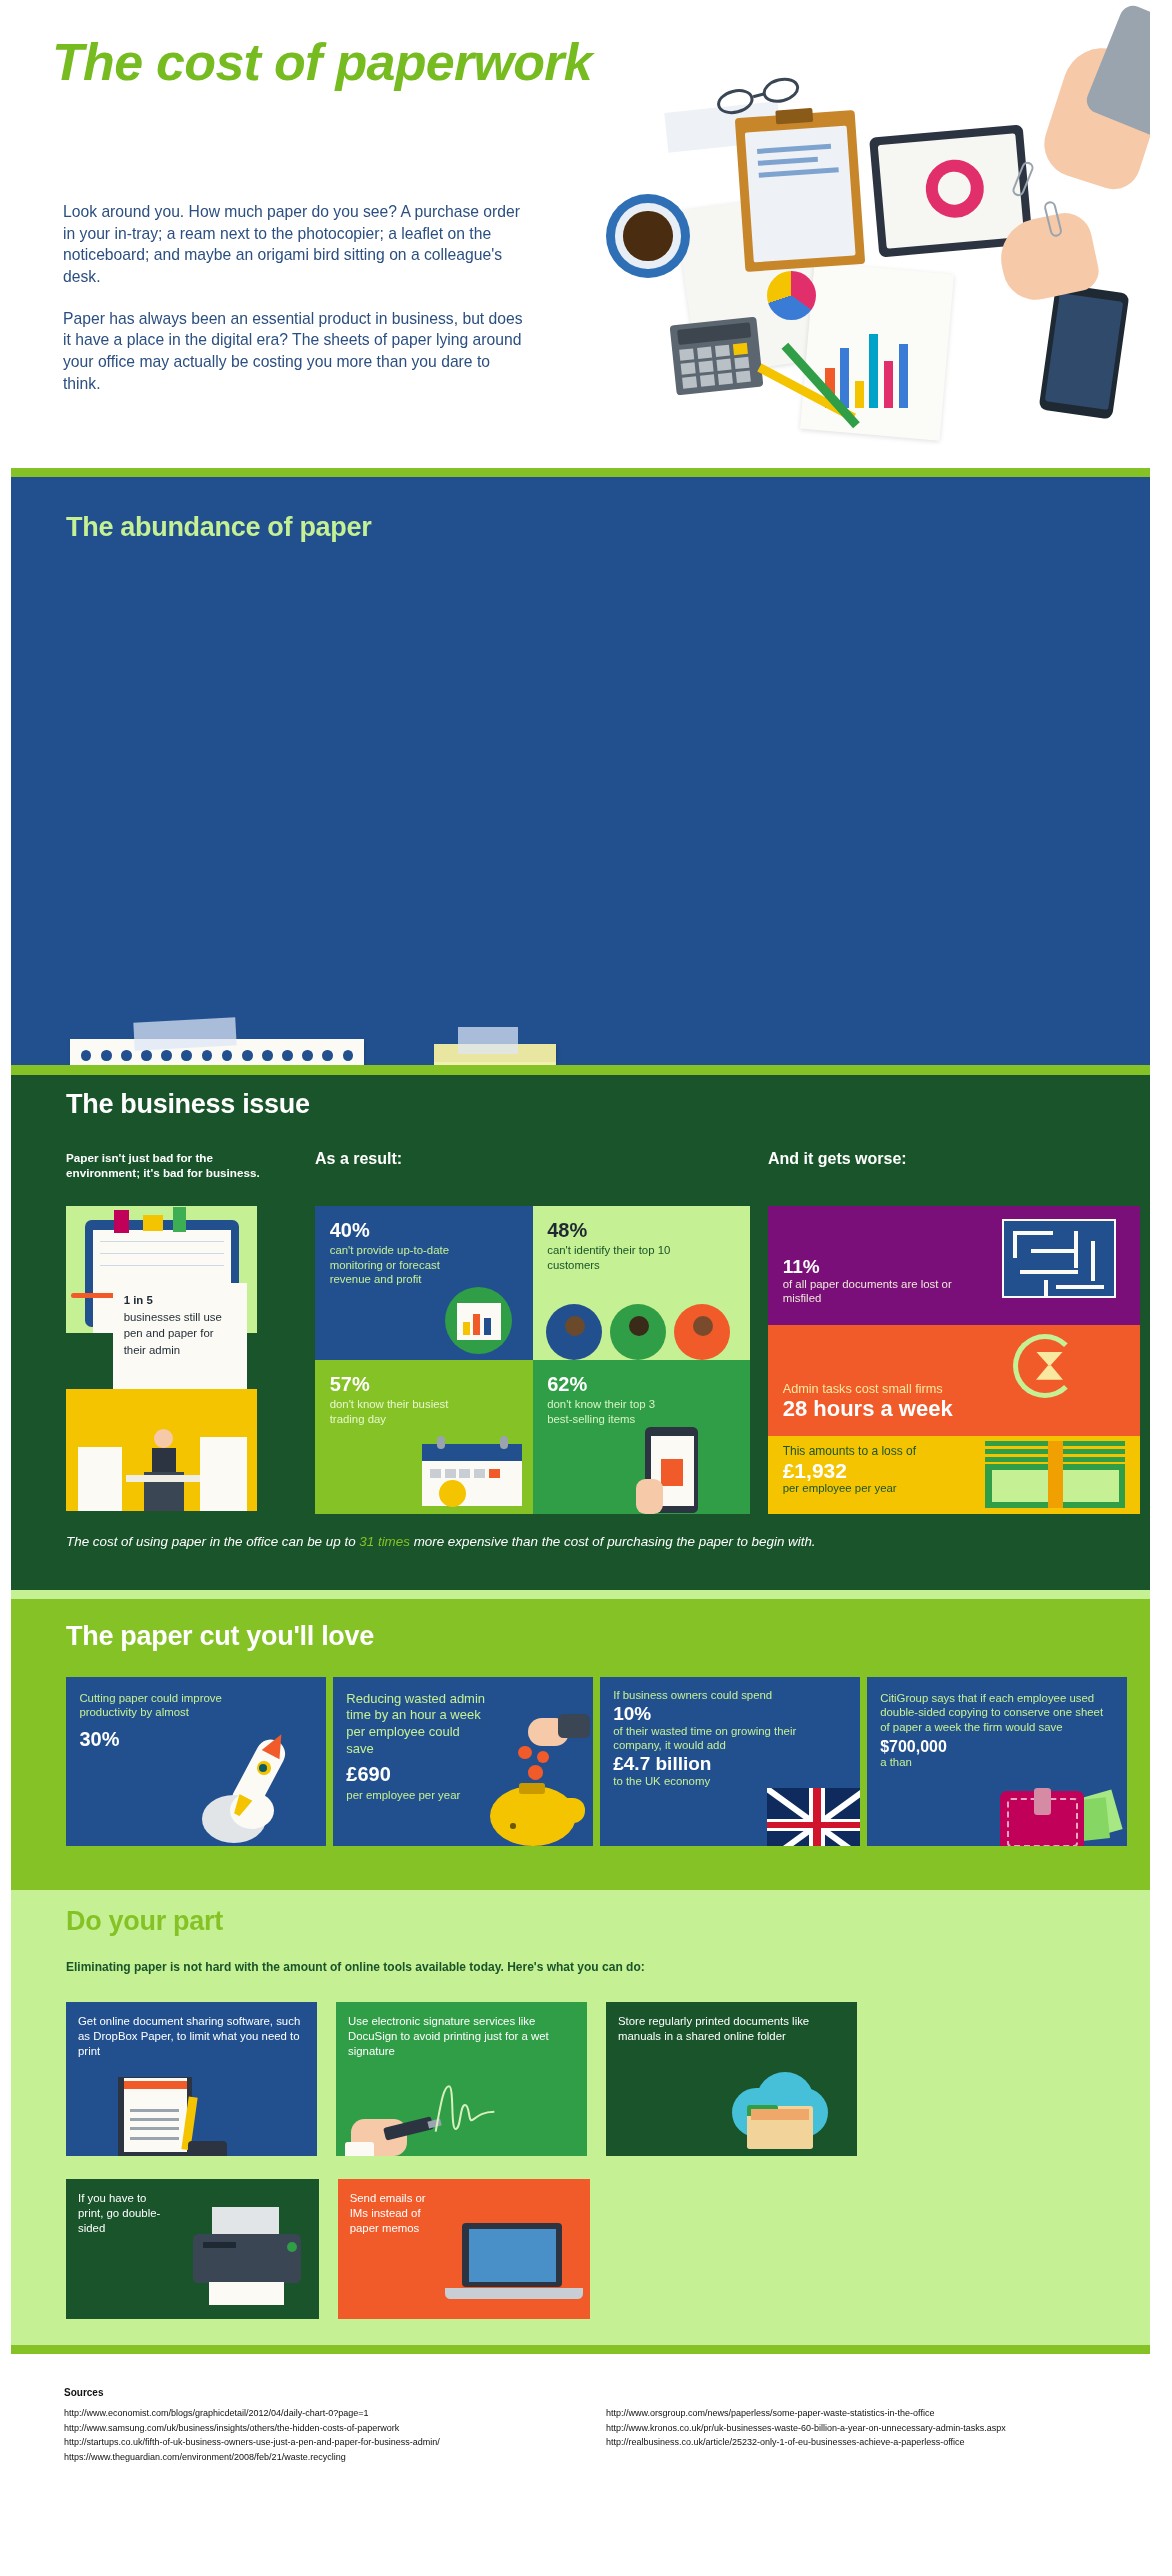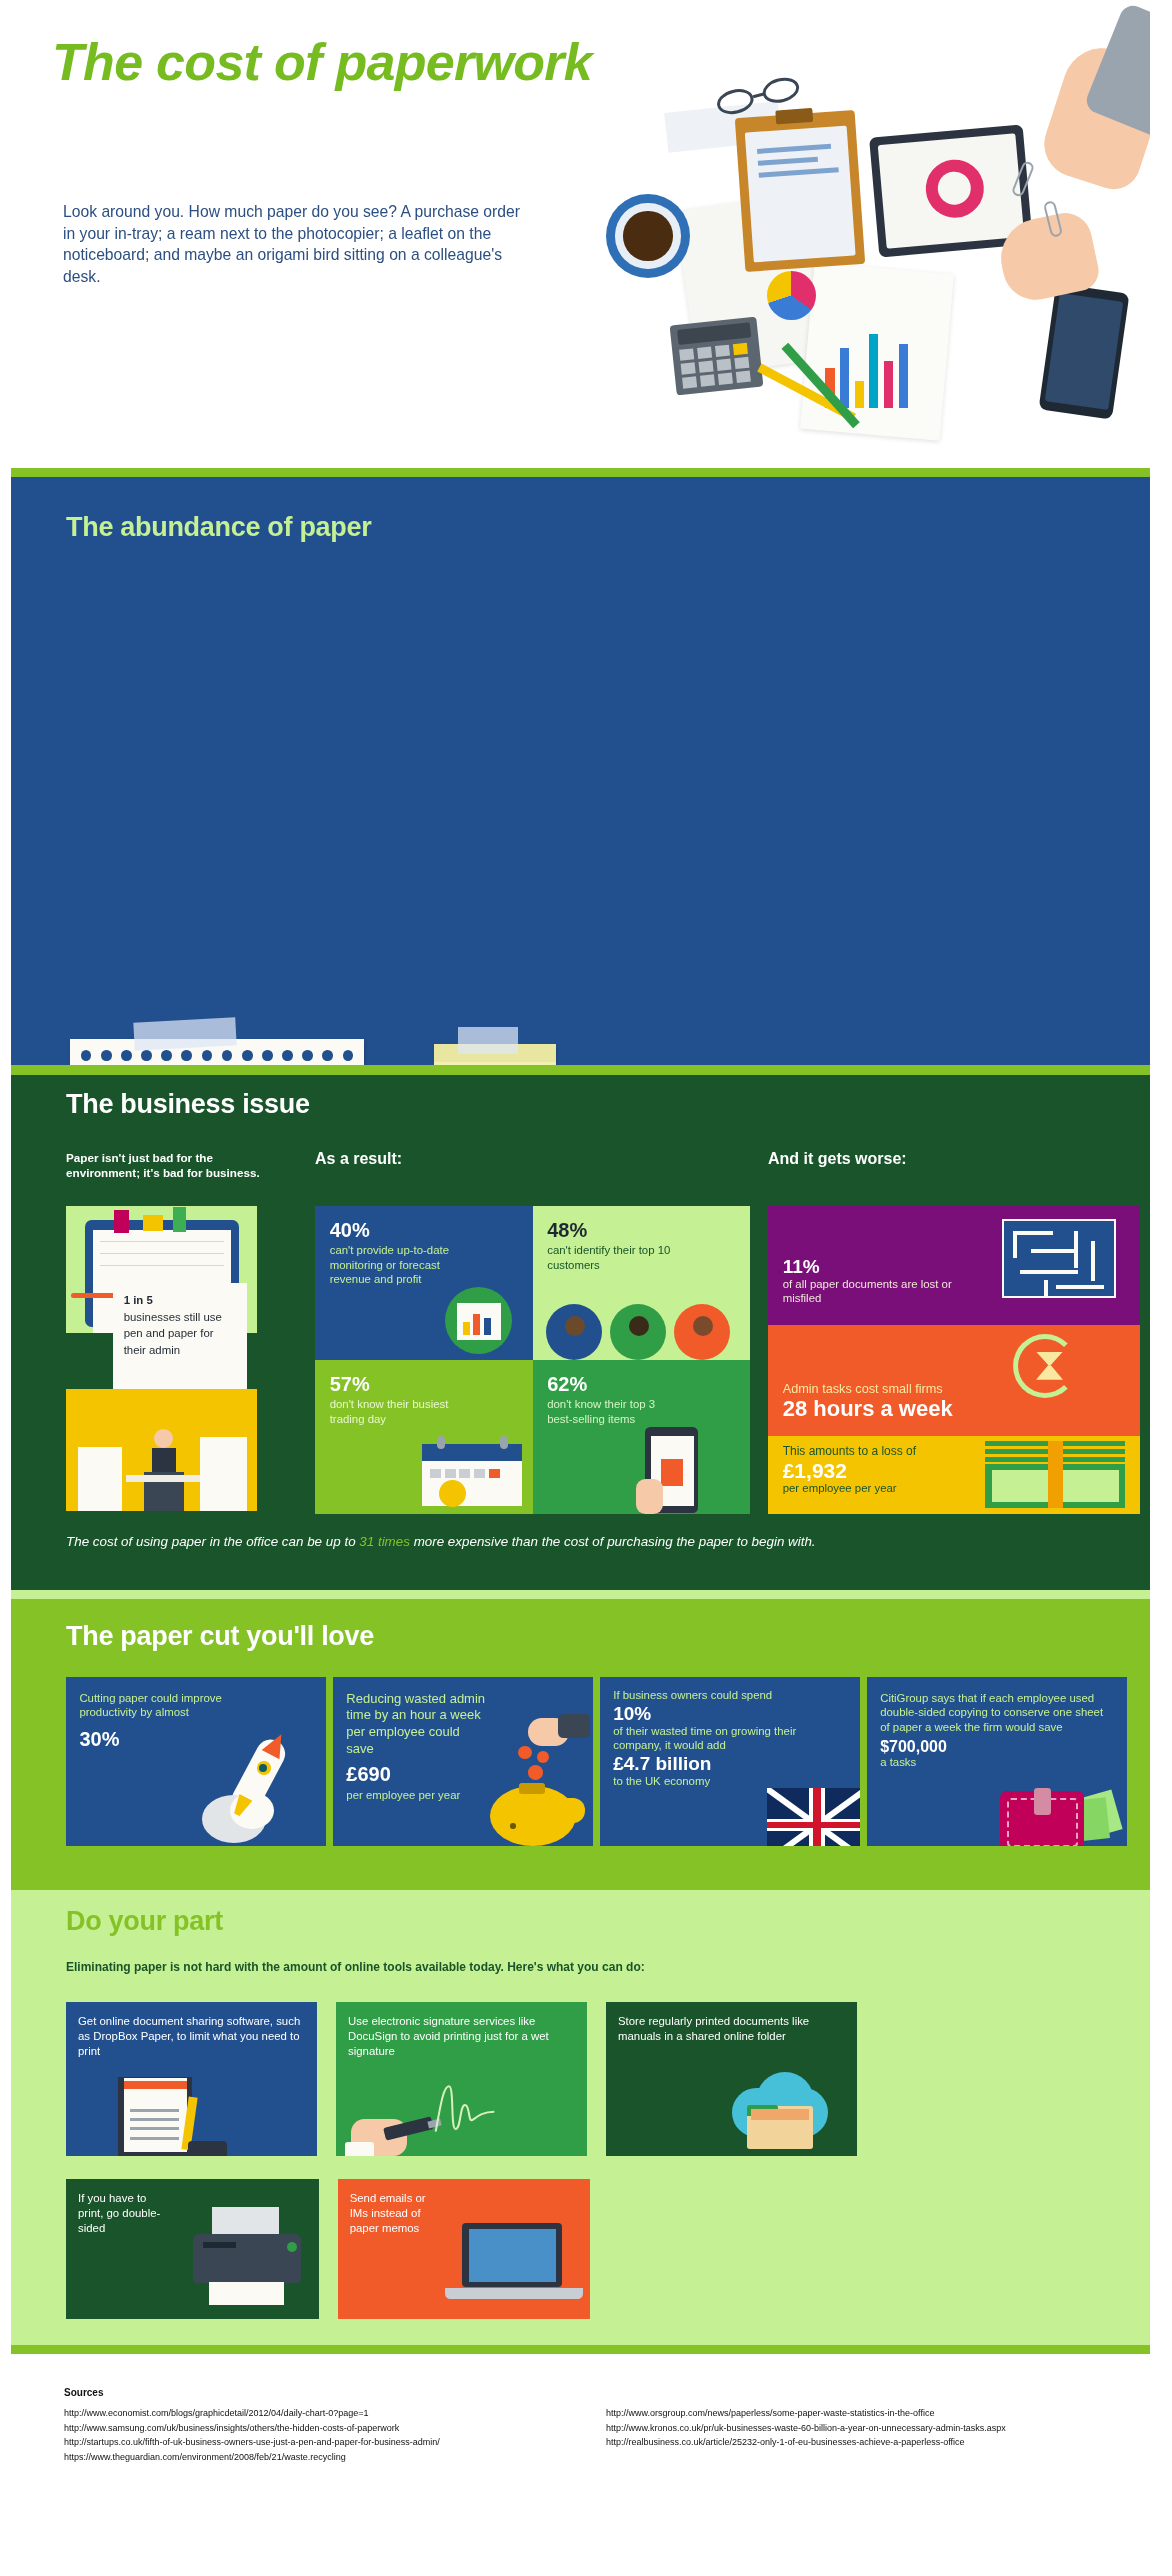--- a/index.html
+++ b/index.html
@@ -83,20 +83,21 @@
 </head>
 <body>
 
 <div class="page">
 
   <section class="hero">
     <h1 class="hero-title">The cost of paperwork</h1>
 
     <div class="hero-copy">
       <p>Look around you. How much paper do you see? A purchase order in your in-tray; a ream next to the photocopier; a leaflet on the noticeboard; and maybe an origami bird sitting on a colleague's desk.</p>
+      <p>Paper has always been an essential product in business, but does it have a place in the digital era? The sheets of paper lying around your office may actually be costing you more than you dare to think.</p>
     </div>
 
     <div class="desk">
 
       <div class="dk" style="left:100px;top:134px;width:134px;height:167px;background:#f6f6f2;transform:rotate(-8deg);box-shadow:0 1.3px 5.3px rgba(0,0,0,.12);"></div>
       <div class="dk" style="left:221px;top:201px;width:140px;height:167px;background:#fbfbf8;transform:rotate(5deg);box-shadow:0 1.3px 5.3px rgba(0,0,0,.12);"></div>
       <div class="dk" style="left:80px;top:40px;width:114px;height:40px;background:#eef1f6;transform:rotate(-6deg);"></div>
 
       <div class="dk" style="left:234px;top:254px;width:120px;height:87px;">
         <div style="position:absolute;left:5.3px;bottom:0;width:9.4px;height:40px;background:#f15a29;"></div>
@@ -420,21 +421,21 @@
           <i style="position:absolute;left:42%;top:0;width:16%;height:100%;background:#fff;display:block;"></i>
           <i style="position:absolute;left:0;top:46%;width:100%;height:8%;background:#cf142b;display:block;"></i>
           <i style="position:absolute;left:46%;top:0;width:8%;height:100%;background:#cf142b;display:block;"></i>
         </div>
       </div>
 
       <div class="card" style="background:#22508f;">
         <div class="txt" style="padding:13.4px 13.4px 0 13.4px;">
           <p style="color:#c5f093;font-size:11.4px;line-height:1.28;">CitiGroup says that if each employee used double-sided copying to conserve one sheet of paper a week the firm would save</p>
           <span class="big" style="color:#ffffff;font-size:16px;margin-top:4px;">$700,000</span>
-          <p style="color:#c5f093;font-size:11.4px;">a tasks</p>
+          <p style="color:#c5f093;font-size:11.4px;">a than</p>
         </div>
         <div style="position:absolute;right:9.4px;bottom:-8px;width:120px;height:74px;">
           <i style="position:absolute;right:0;bottom:17.4px;width:53px;height:41px;background:#a8e884;transform:rotate(-16deg);display:block;"></i>
           <i style="position:absolute;right:9.4px;bottom:13.4px;width:53px;height:41px;background:#86d663;transform:rotate(-6deg);display:block;"></i>
           <i style="position:absolute;left:2.7px;bottom:0;width:84px;height:63px;background:#c10059;border-radius:6.7px;display:block;"></i>
           <i style="position:absolute;left:9.4px;bottom:6.7px;width:71px;height:49px;border:2px dashed #e8a8c0;border-radius:4px;display:block;"></i>
           <i style="position:absolute;left:36px;bottom:39px;width:17.4px;height:27px;background:#d68ba5;border-radius:3.3px;display:block;"></i>
         </div>
       </div>
     </div>

